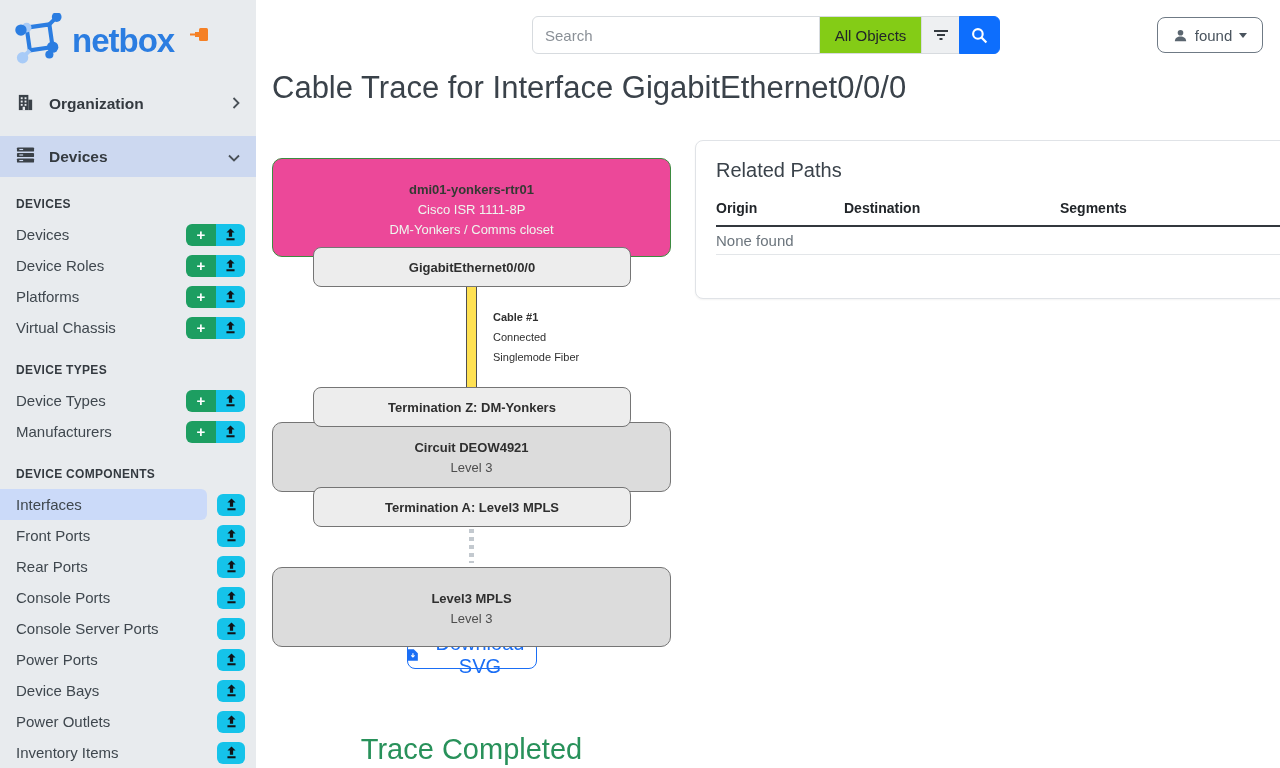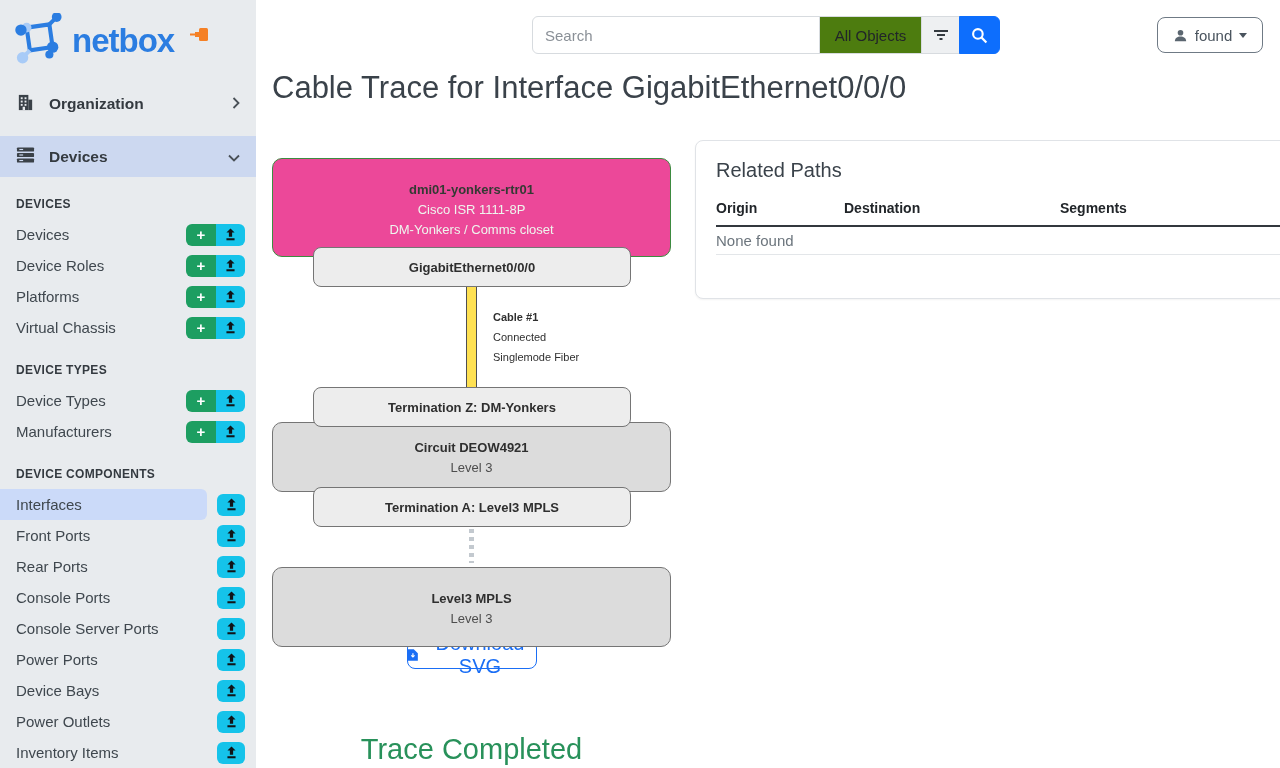--- a/index.html
+++ b/index.html
@@ -31,21 +31,21 @@
                 display:flex; align-items:center; justify-content:center; cursor:pointer; }
   .btn-import.solo { border-radius:6px; width:28px; }
 
   
   .main { position:absolute; left:256px; top:0; width:1024px; height:768px; background:#fff; }
 
   .search-group { position:absolute; left:276px; top:16px; height:38px; display:flex; }
   .search-input { width:288px; height:38px; border:1px solid #d7dbdf; border-radius:6px 0 0 6px;
                   padding:0 12px; font-size:15px; color:#212529; outline:none; font-family:inherit; }
   .search-input::placeholder { color:#8a9097; }
-  .scope-select { width:103px; height:38px; margin-left:-1px; background:#4d7c0f; border:1px solid #d7dbdf;
+  .scope-select { width:103px; height:38px; margin-left:-1px; background:#84cc16; border:1px solid #d7dbdf;
                   display:flex; align-items:center; justify-content:center; font-size:15px; color:#212529; cursor:pointer; }
   .filter-btn { width:39px; height:38px; margin-left:-1px; background:#eef0f2; border:1px solid #d7dbdf;
                 display:flex; align-items:center; justify-content:center; cursor:pointer; }
   .search-btn { width:41px; height:38px; margin-left:-1px; background:#0d6efd; border:1px solid #0d6efd;
                 border-radius:0 6px 6px 0; display:flex; align-items:center; justify-content:center; cursor:pointer; }
 
   .account-btn { position:absolute; left:901px; top:17px; width:106px; height:36px; background:#fff;
                  border:1px solid #6f7a85; border-radius:8px; display:flex; align-items:center;
                  justify-content:center; gap:7px; font-size:15px; color:#4a545e; cursor:pointer; }
   .caret-down { width:0; height:0; border-left:4px solid transparent; border-right:4px solid transparent;

